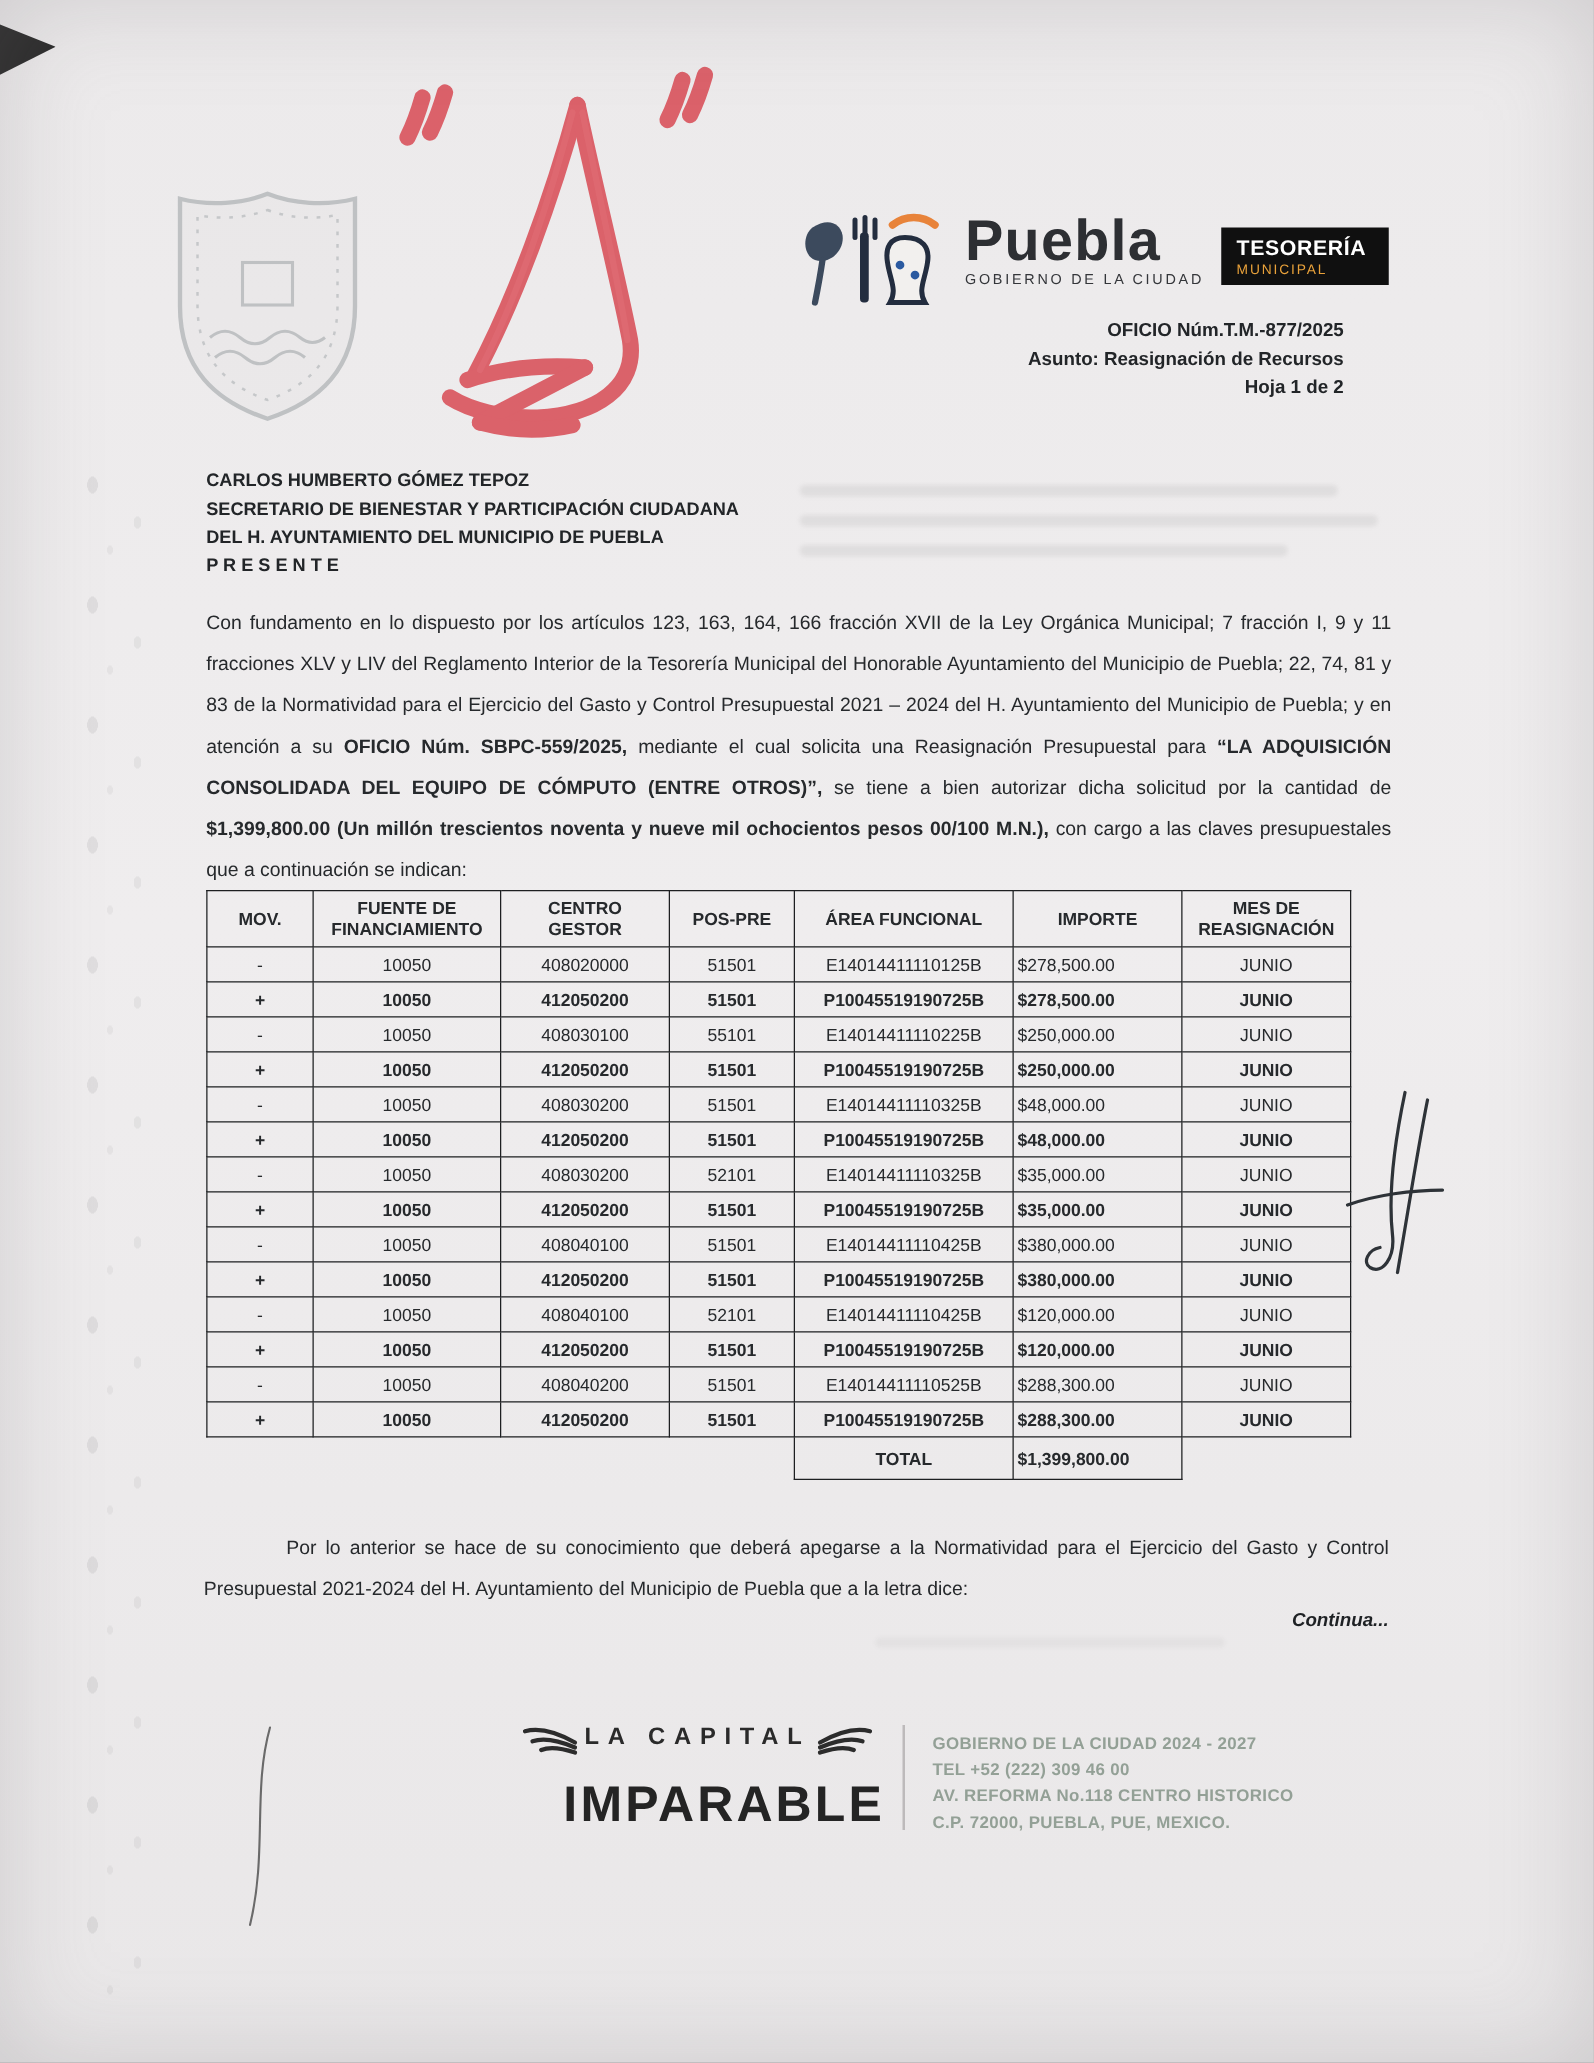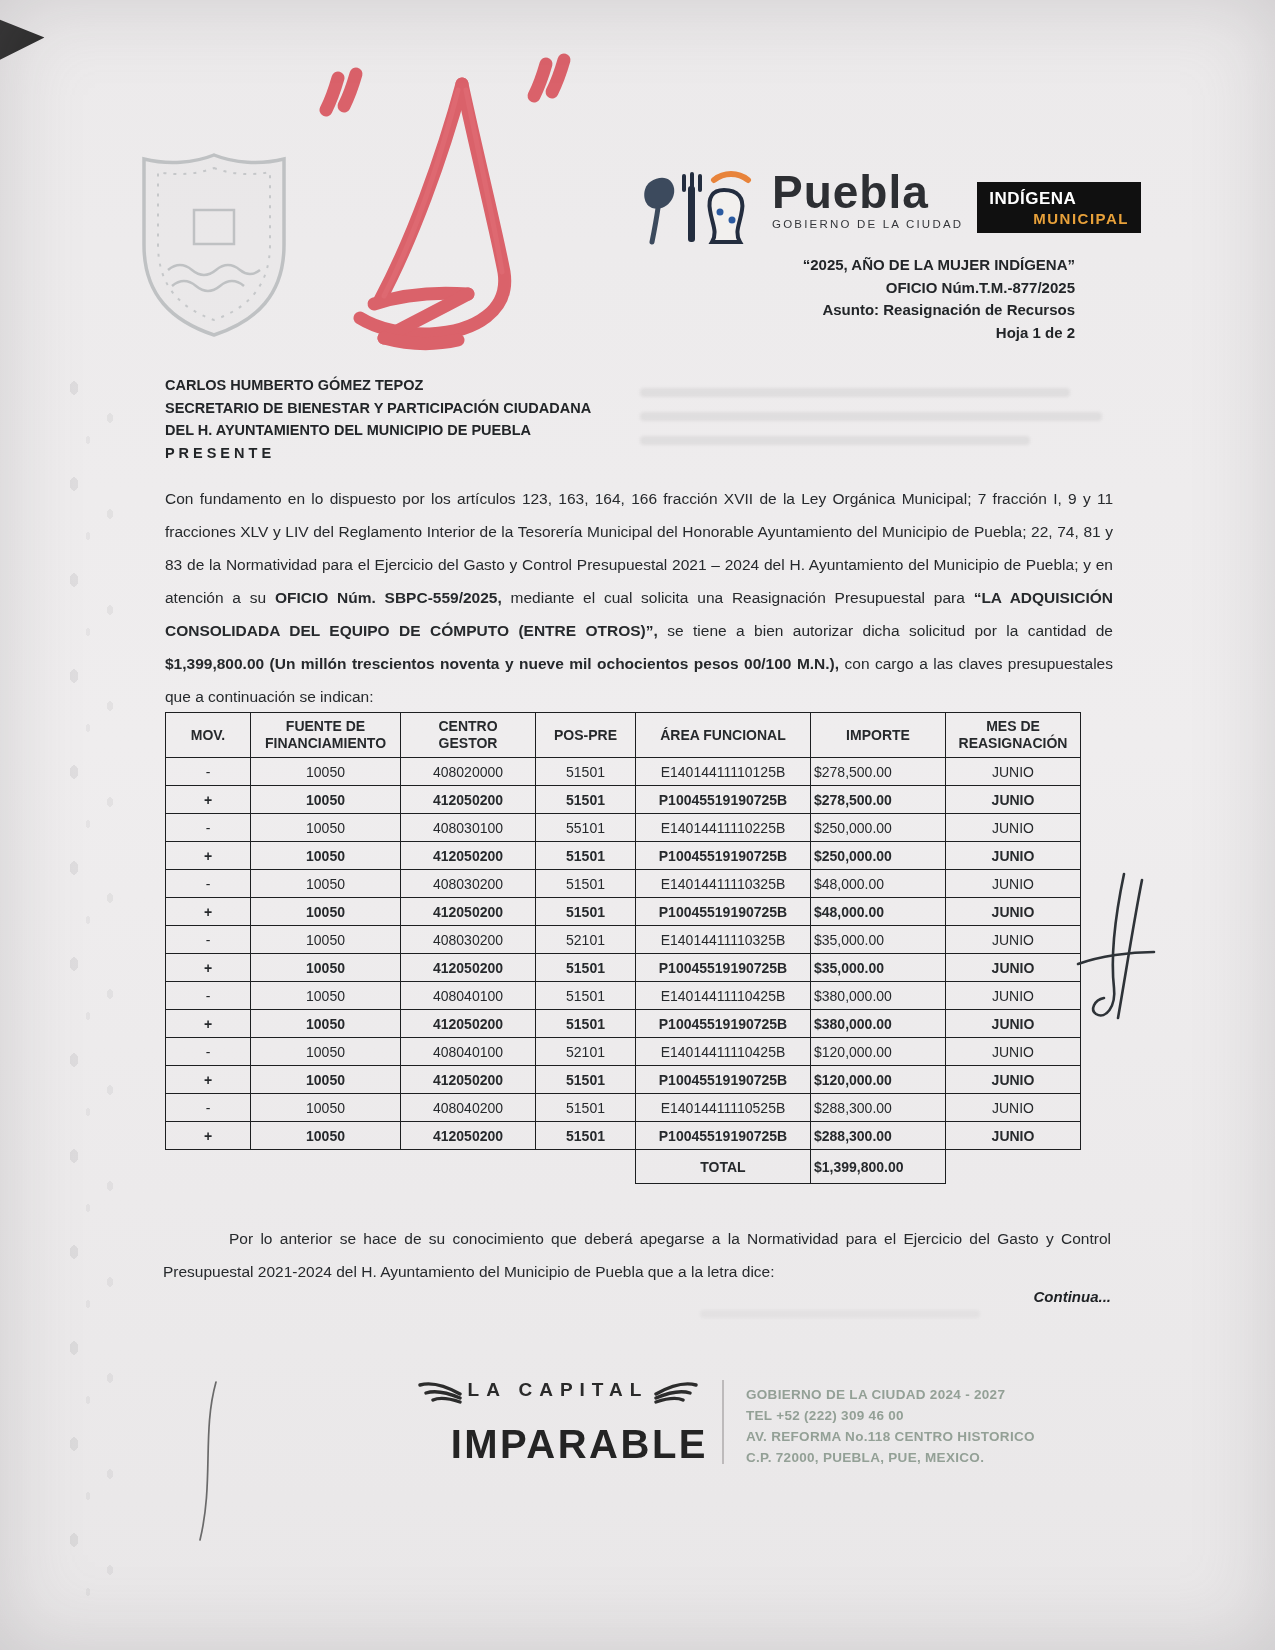--- a/index.html
+++ b/index.html
@@ -18,21 +18,21 @@
   .ghost{position:absolute;background:rgba(110,110,112,.11);border-radius:4px;filter:blur(1.6px);}
   
   .coat{position:absolute;left:138px;top:148px;opacity:.55;}
   .red-a{position:absolute;left:318px;top:48px;}
   .logo-row{position:absolute;left:636px;top:168px;display:flex;align-items:flex-start;}
   .brand-text{margin-left:10px;}
   .brand{font-size:46px;font-weight:700;letter-spacing:1px;color:#2d2f33;line-height:48px;}
   .brand-sub{font-size:11.5px;font-weight:400;letter-spacing:2.2px;color:#34363a;margin-top:2px;}
   .dept-box{margin-left:14px;margin-top:14px;background:#101010;color:#fff;padding:7px 12px 6px 12px;min-width:110px;}
   .dept1{font-size:17px;font-weight:700;letter-spacing:.5px;}
-  .dept2{font-size:15px;font-weight:700;letter-spacing:1.5px;color:#e8a13a;margin-top:1px;margin-left:44px;}
+  .dept2{font-size:11px;font-weight:400;letter-spacing:1.5px;color:#e8a13a;margin-top:1px;}
   .hdr-right{position:absolute;left:690px;top:254px;width:385px;text-align:right;
         font-size:15px;font-weight:700;line-height:22.5px;color:#222528;}
   
   .addressee{position:absolute;left:165px;top:374px;font-size:14.5px;font-weight:700;line-height:22.5px;color:#222528;}
   
   .body-par{position:absolute;left:165px;top:482px;width:948px;margin:0;font-size:15.5px;
         line-height:33px;text-align:justify;color:#26292c;}
   
   .tbl{position:absolute;left:165px;top:712px;width:915px;border-collapse:collapse;table-layout:fixed;}
   .tbl th{border:1.6px solid #1d1f21;font-size:14px;font-weight:700;text-align:center;
@@ -113,27 +113,26 @@
       <path d="M88,22 C102,22 108,30 106,42 C104,56 98,64 104,74 L76,74 C82,64 76,56 74,42 C72,30 76,22 88,22 Z" fill="#f2f0ee" stroke="#232d3f" stroke-width="4"></path>
       <circle cx="84" cy="44" r="3.5" fill="#2b5aa0"></circle>
       <circle cx="96" cy="52" r="3.5" fill="#2b5aa0"></circle>
       <path d="M78,12 C88,4 102,4 112,12" stroke="#e8833a" stroke-width="6" stroke-linecap="round" fill="none"></path>
     </svg>
     <div class="brand-text">
       <div class="brand">Puebla</div>
       <div class="brand-sub">GOBIERNO DE LA CIUDAD</div>
     </div>
     <div class="dept-box">
-      <div class="dept1">INDÍGENA</div>
+      <div class="dept1">TESORERÍA</div>
       <div class="dept2">MUNICIPAL</div>
     </div>
   </div>
 
   <div class="hdr-right">
-    <div>“2025, AÑO DE LA MUJER INDÍGENA”</div>
     <div>OFICIO Núm.T.M.-877/2025</div>
     <div>Asunto: Reasignación de Recursos</div>
     <div>Hoja 1 de 2</div>
   </div>
 
   <div class="addressee">
     <div>CARLOS HUMBERTO GÓMEZ TEPOZ</div>
     <div>SECRETARIO DE BIENESTAR Y PARTICIPACIÓN CIUDADANA</div>
     <div>DEL H. AYUNTAMIENTO DEL MUNICIPIO DE PUEBLA</div>
     <div>P R E S E N T E</div>

